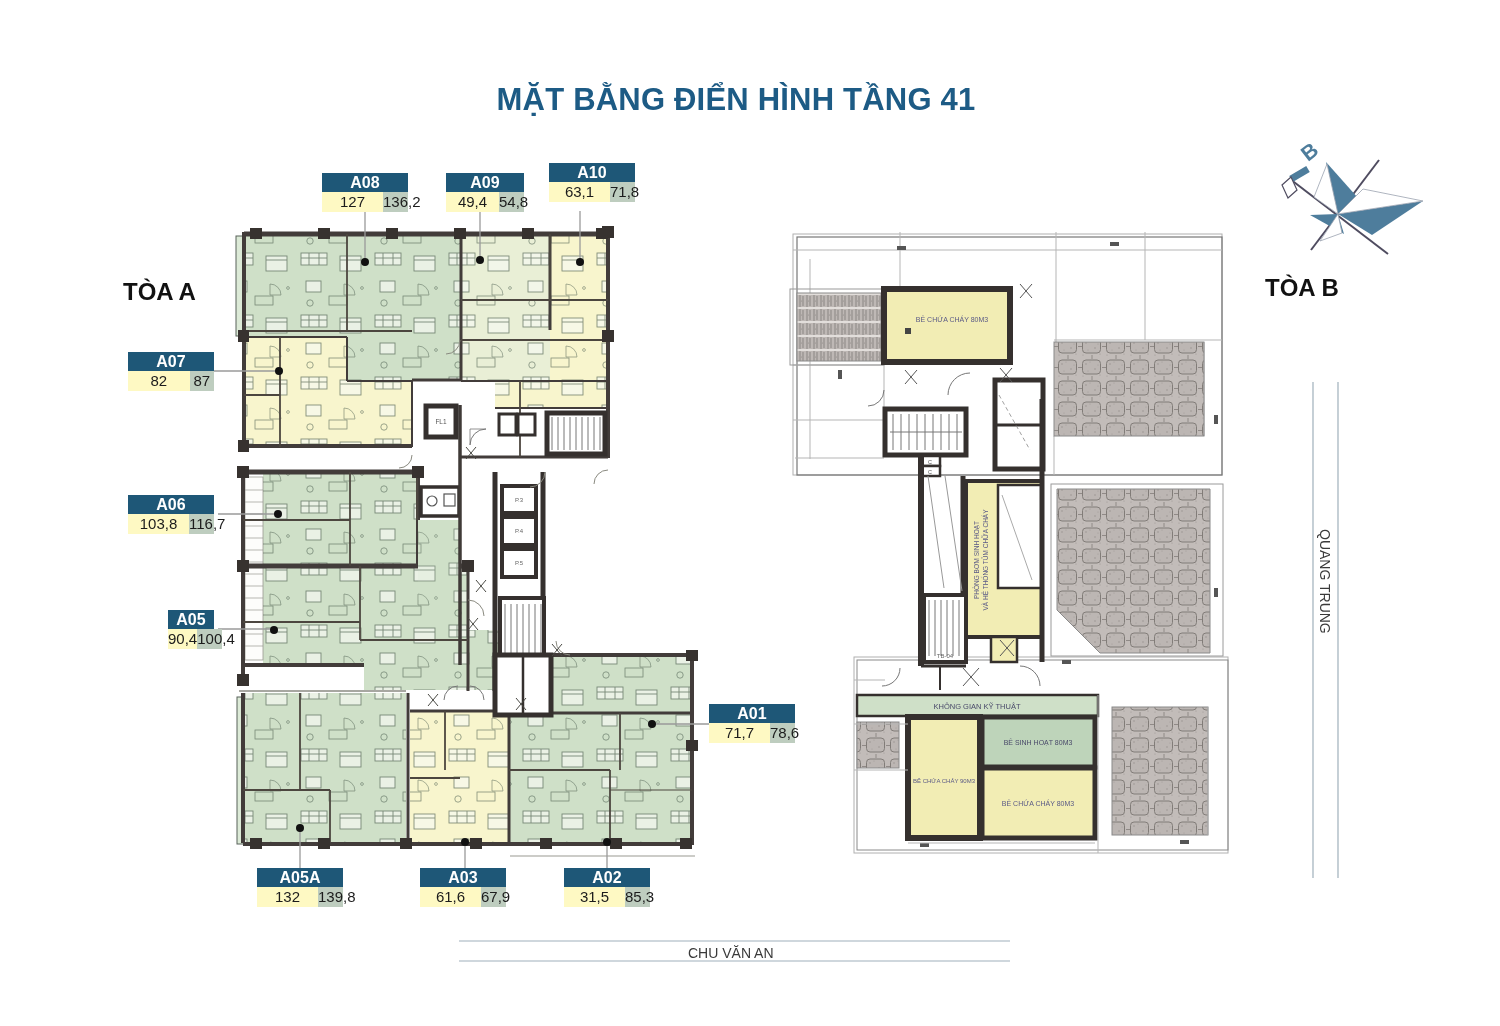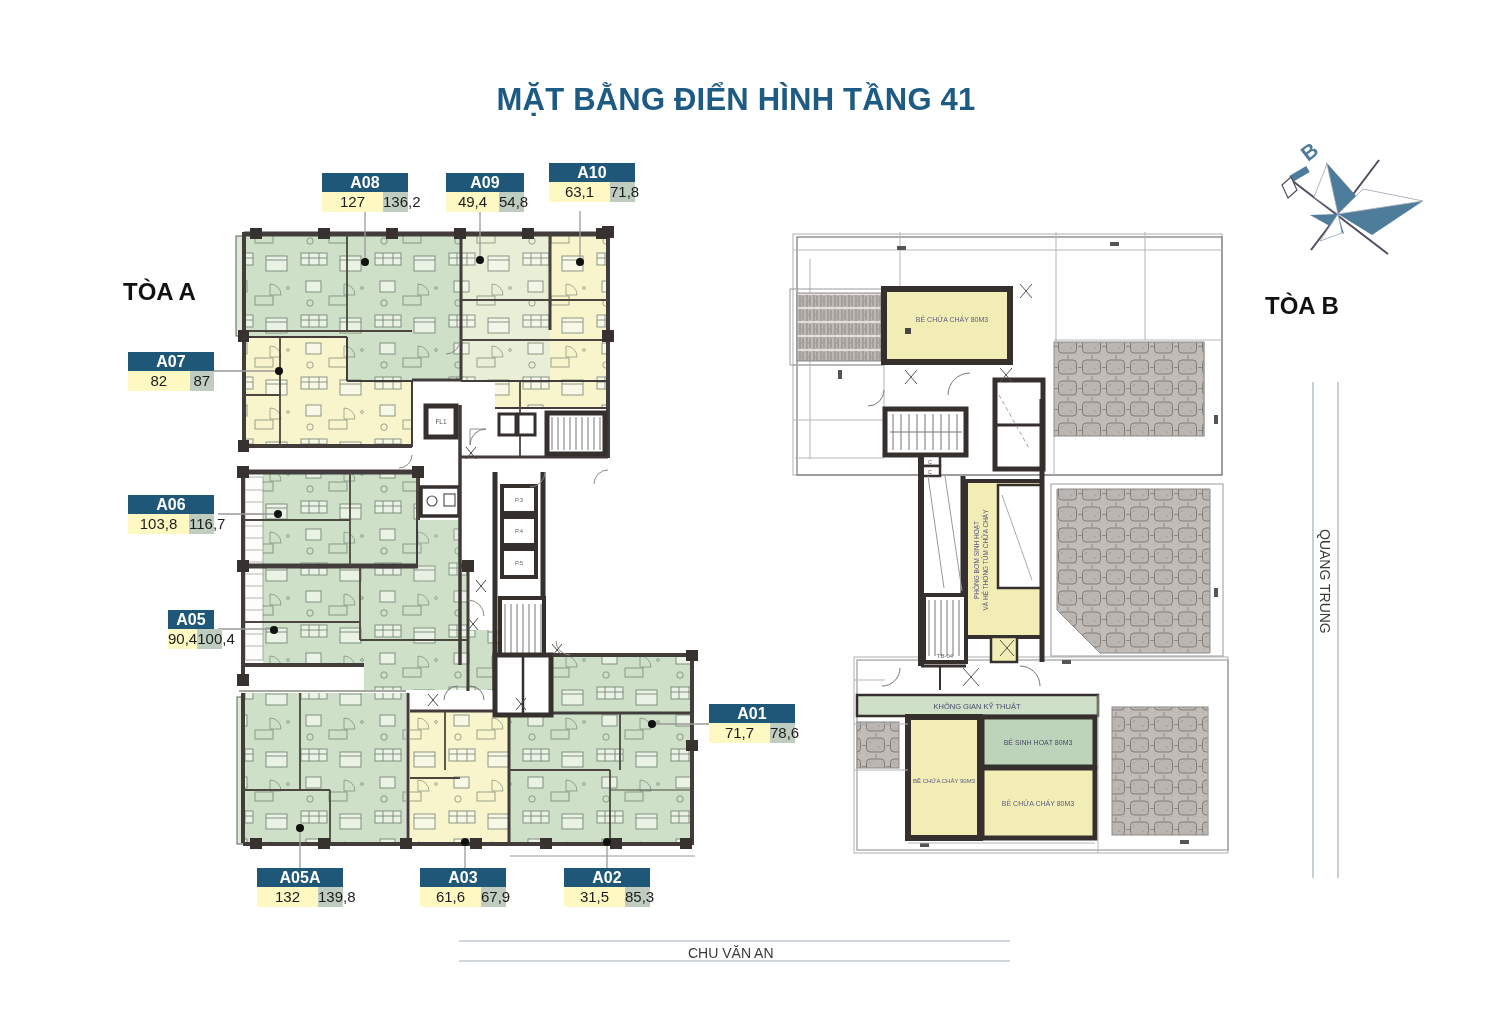--- a/index.html
+++ b/index.html
@@ -393,21 +393,21 @@
 <g stroke="#9fb0bb" stroke-width="1.2">
 <path d="M459,941H1010"></path>
         <path d="M459,961H1010"></path>
 <path d="M1313,382V878"></path>
         <path d="M1338,382V878"></path>
 </g>
 </svg>
 
 <div class="title">MẶT BẰNG ĐIỂN HÌNH TẦNG 41</div>
 <div class="towname" style="left:123px;top:278px;">TÒA A</div>
-<div class="towname" style="left:1265px;top:292px;">TÒA B</div>
+<div class="towname" style="left:1265px;top:274px;">TÒA B</div>
 
 <div class="lbl" style="left:322px;top:173px;">
       <div class="hd">A08</div>
       <div class="row">
         <div class="c1">127</div>
         <div class="c2">136,2</div>
       </div>
     </div>
 <div class="lbl" style="left:438px;top:173px;padding-left:8px;">
       <div class="hd">A09</div>

